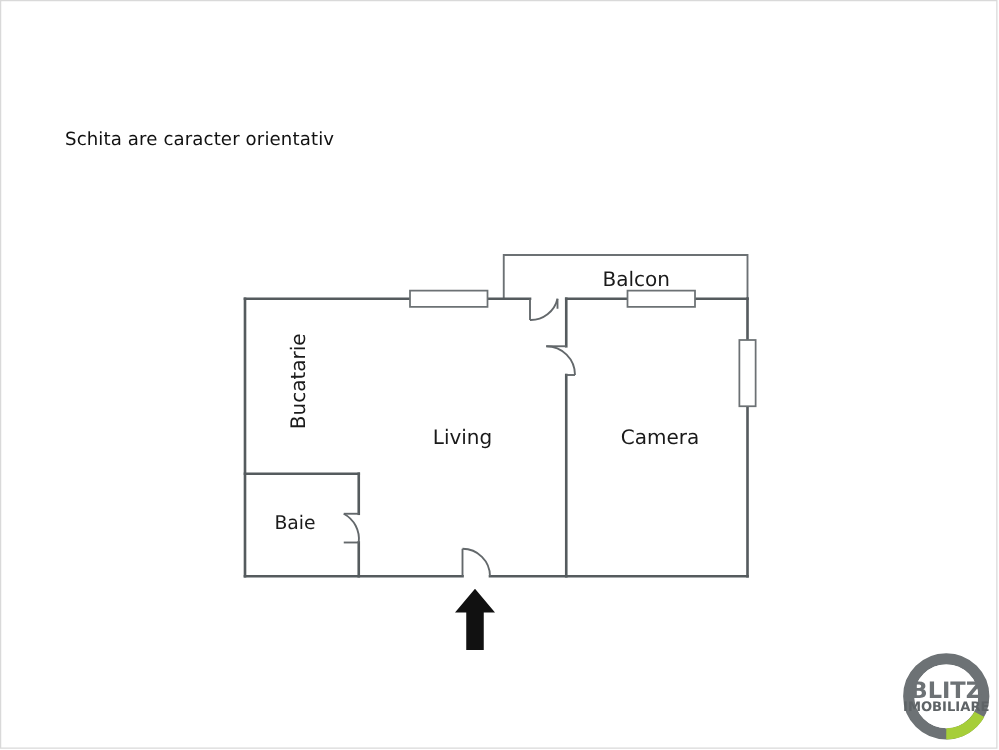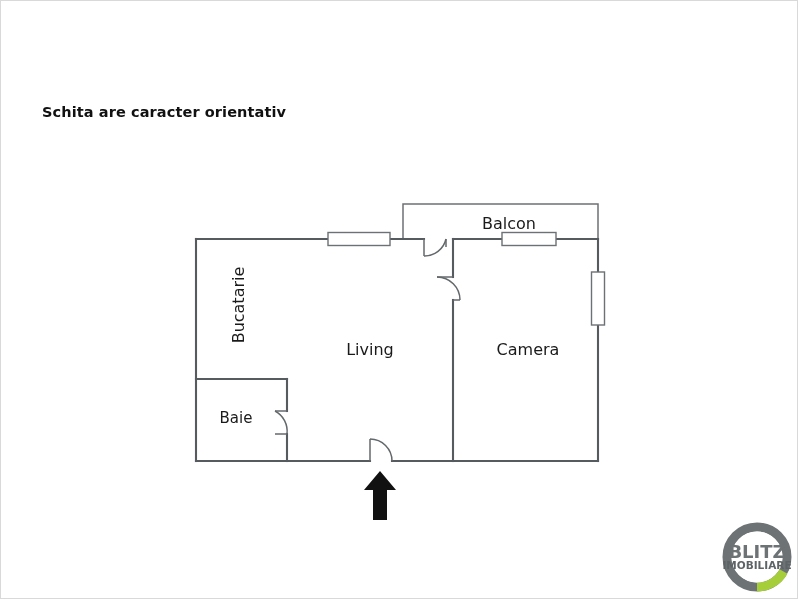--- a/index.html
+++ b/index.html
@@ -23,24 +23,24 @@
     position: absolute;
     left: 0; top: 0;
     width: 798px;
     height: 599px;
     border: 1px solid #d9d9d9;
     box-sizing: border-box;
     pointer-events: none;
   }
   #caption {
     position: absolute;
-    left: 42px;
+    left: 52px;
     top: 104px;
     font-size: 14.5px;
-    font-weight: 700;
+    font-weight: 400;
     color: #111111;
     letter-spacing: 0.1px;
     white-space: nowrap;
   }
   #plan-svg {
     position: absolute;
     left: 0;
     top: 0;
   }
   .room-label {

